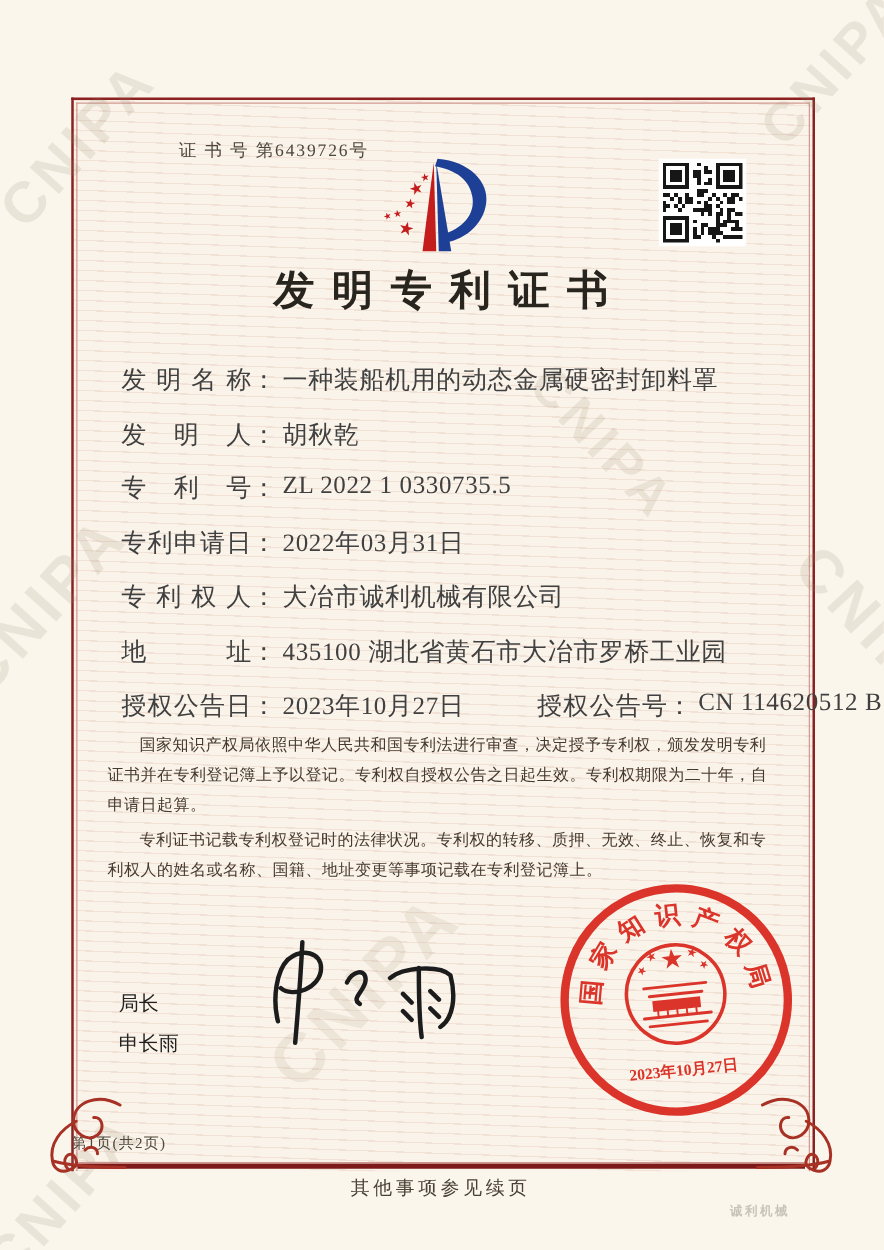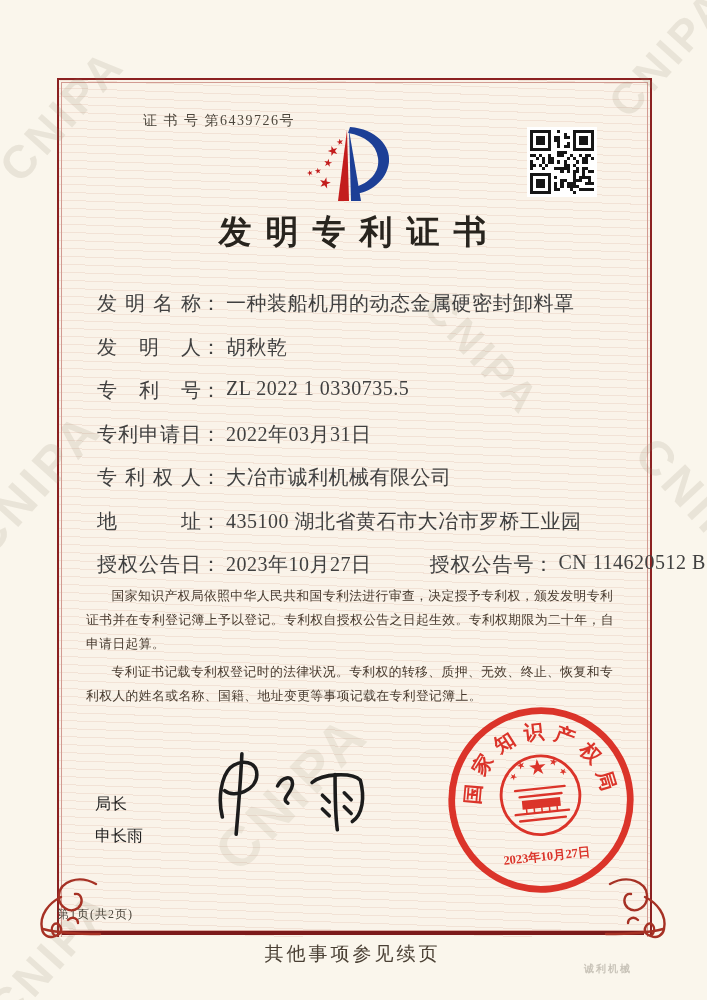--- a/index.html
+++ b/index.html
@@ -55,21 +55,21 @@
   .signature{left:200px;top:748px;}
 
   .seal{left:445px;top:704px;width:192px;height:192px;transform:rotate(-6deg);opacity:0.93;}
   .ring-ch{font-family:"Liberation Serif","DejaVu Serif",serif;font-weight:bold;font-size:21px;
            fill:#d9261c;text-anchor:middle;}
   .seal-date{font-family:"Liberation Serif","DejaVu Serif",serif;font-weight:bold;font-size:13px;
              fill:#d9261c;text-anchor:middle;}
 
   .page-num{left:57px;top:906px;width:591px;text-align:left;font-size:12px;color:#4c463c;
             letter-spacing:1px;}
-  .note{left:57px;top:941px;width:591px;text-align:center;font-size:19px;color:#4a4034;
+  .note{left:57px;top:941px;width:591px;text-align:center;font-size:15px;color:#4a4034;
         letter-spacing:3px;}
   .brand{left:584px;top:962px;font-size:10px;color:#c9c4b9;letter-spacing:2px;font-weight:bold;}
 </style>
 </head>
 <body>
 
 <div class="page">
 
   <div class="wm wm1">CNIPA</div>
   <div class="wm wm2">CNIPA</div>

